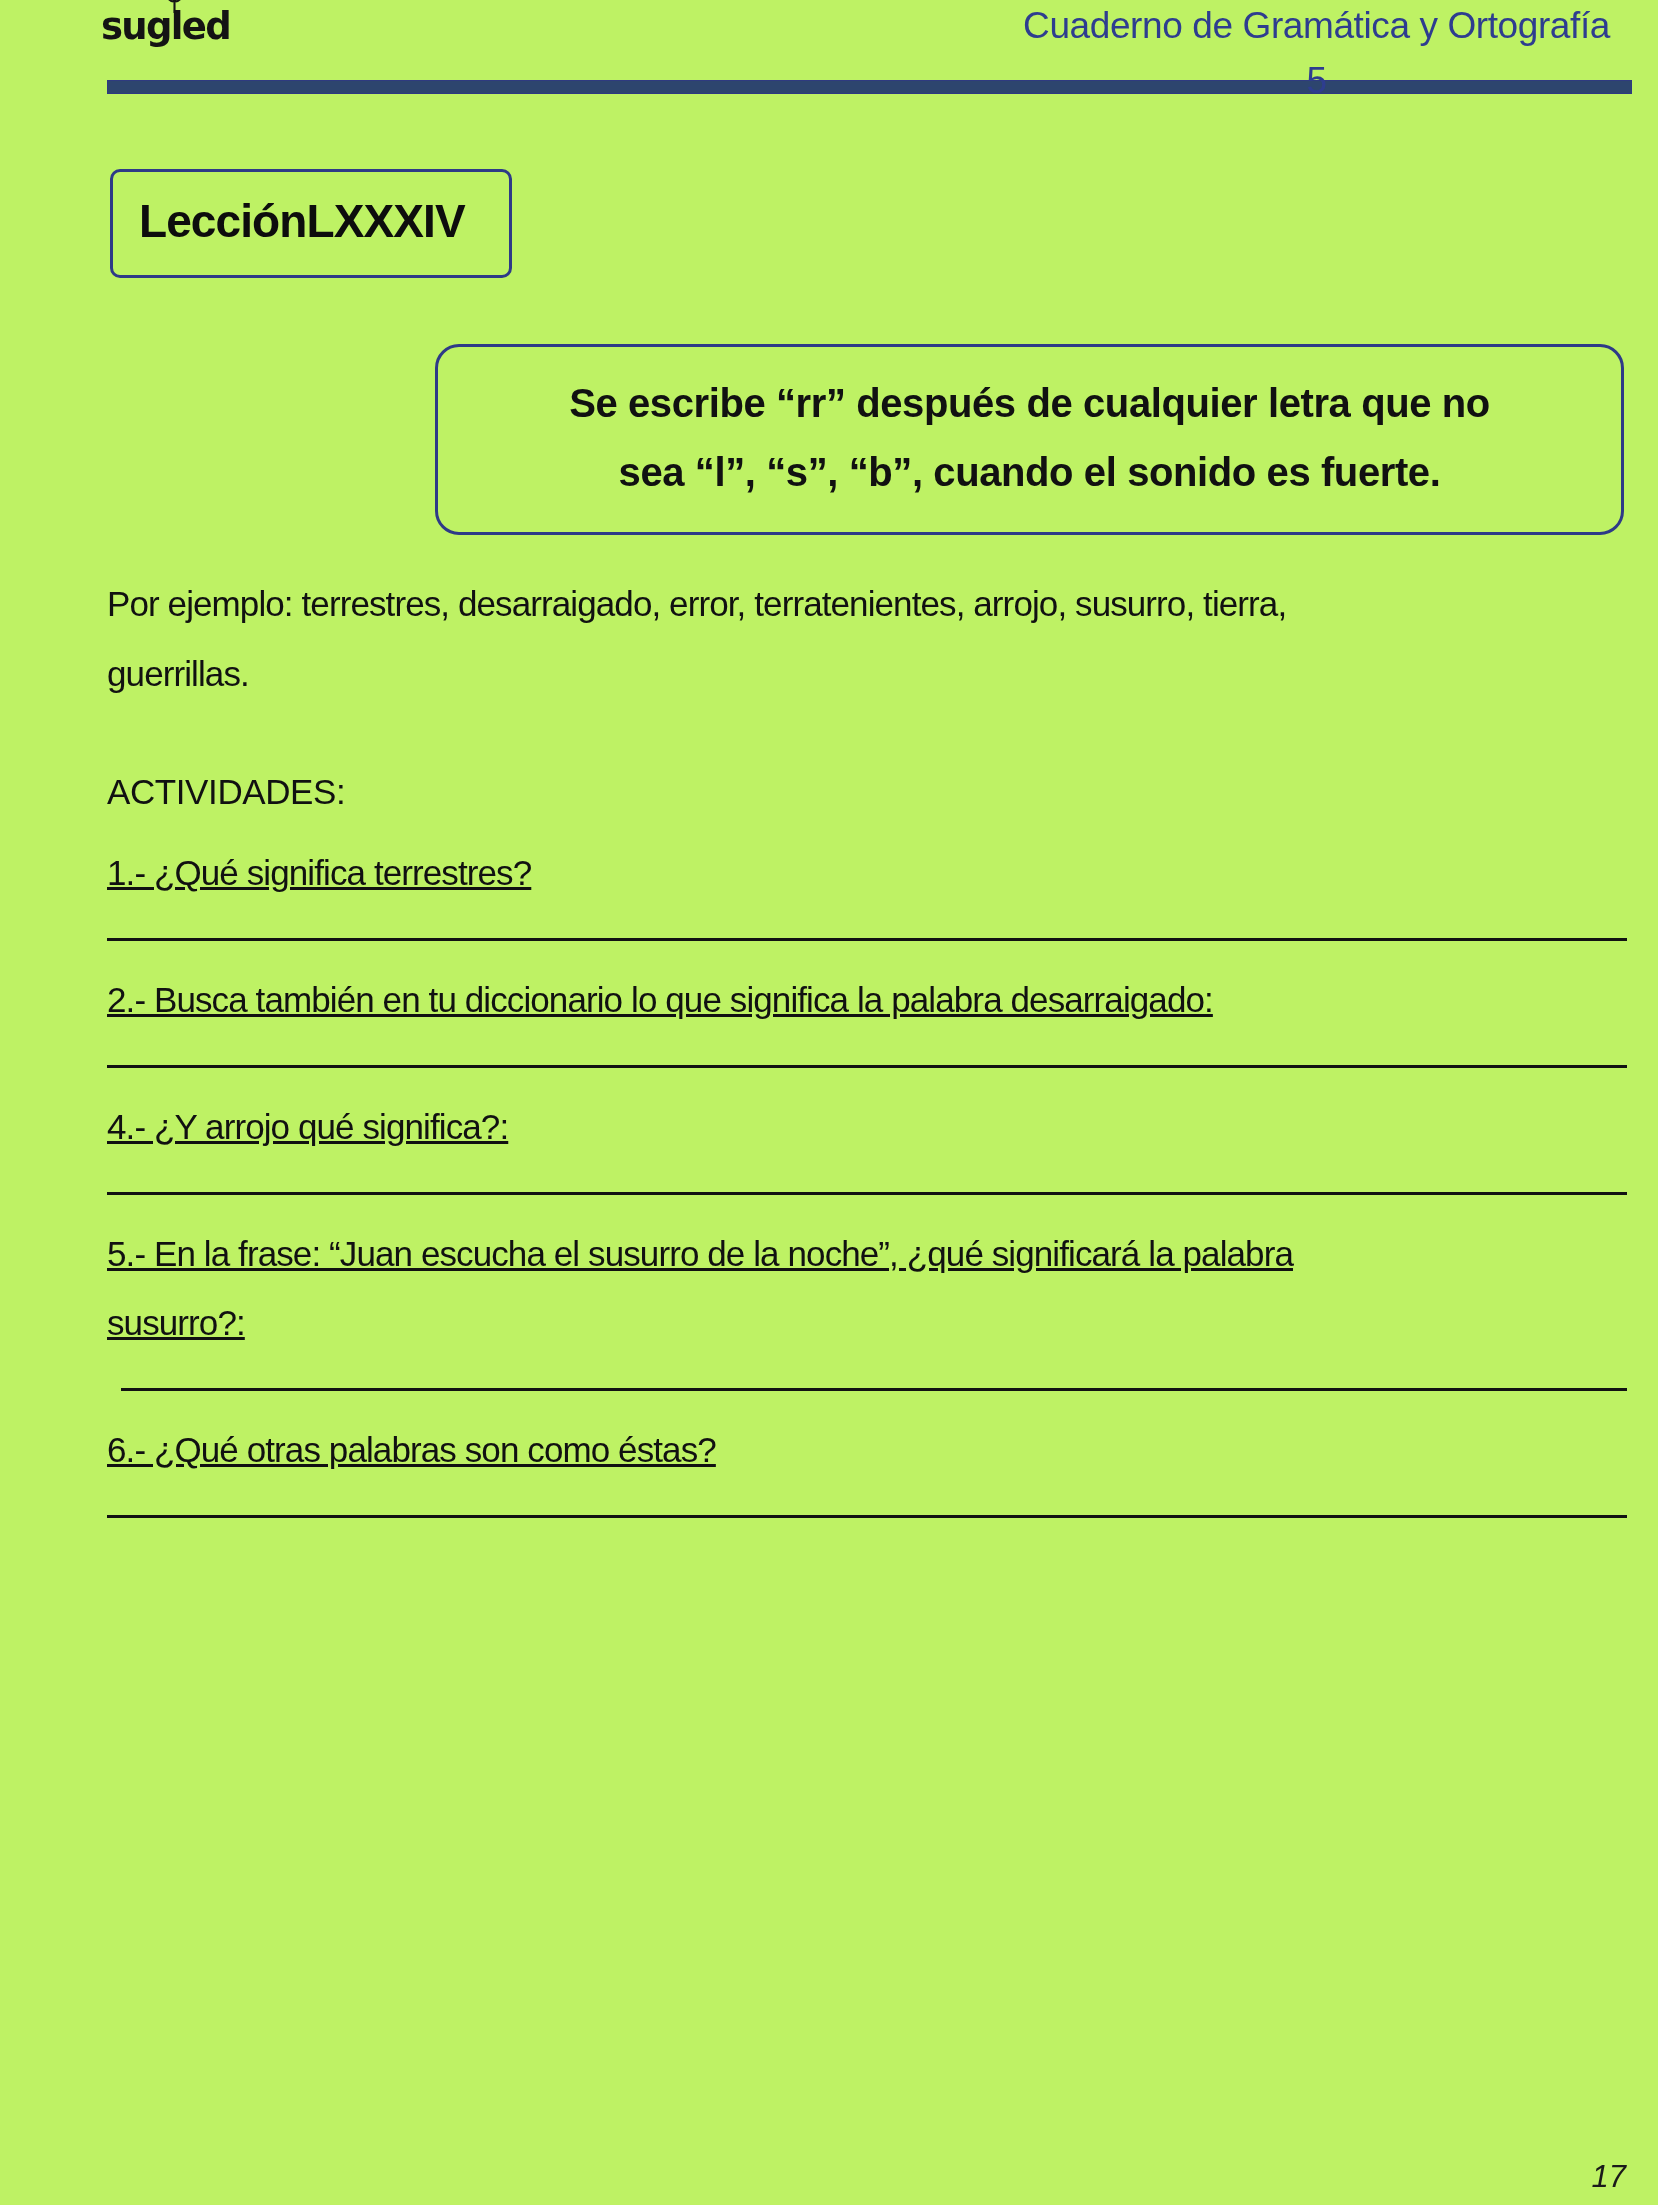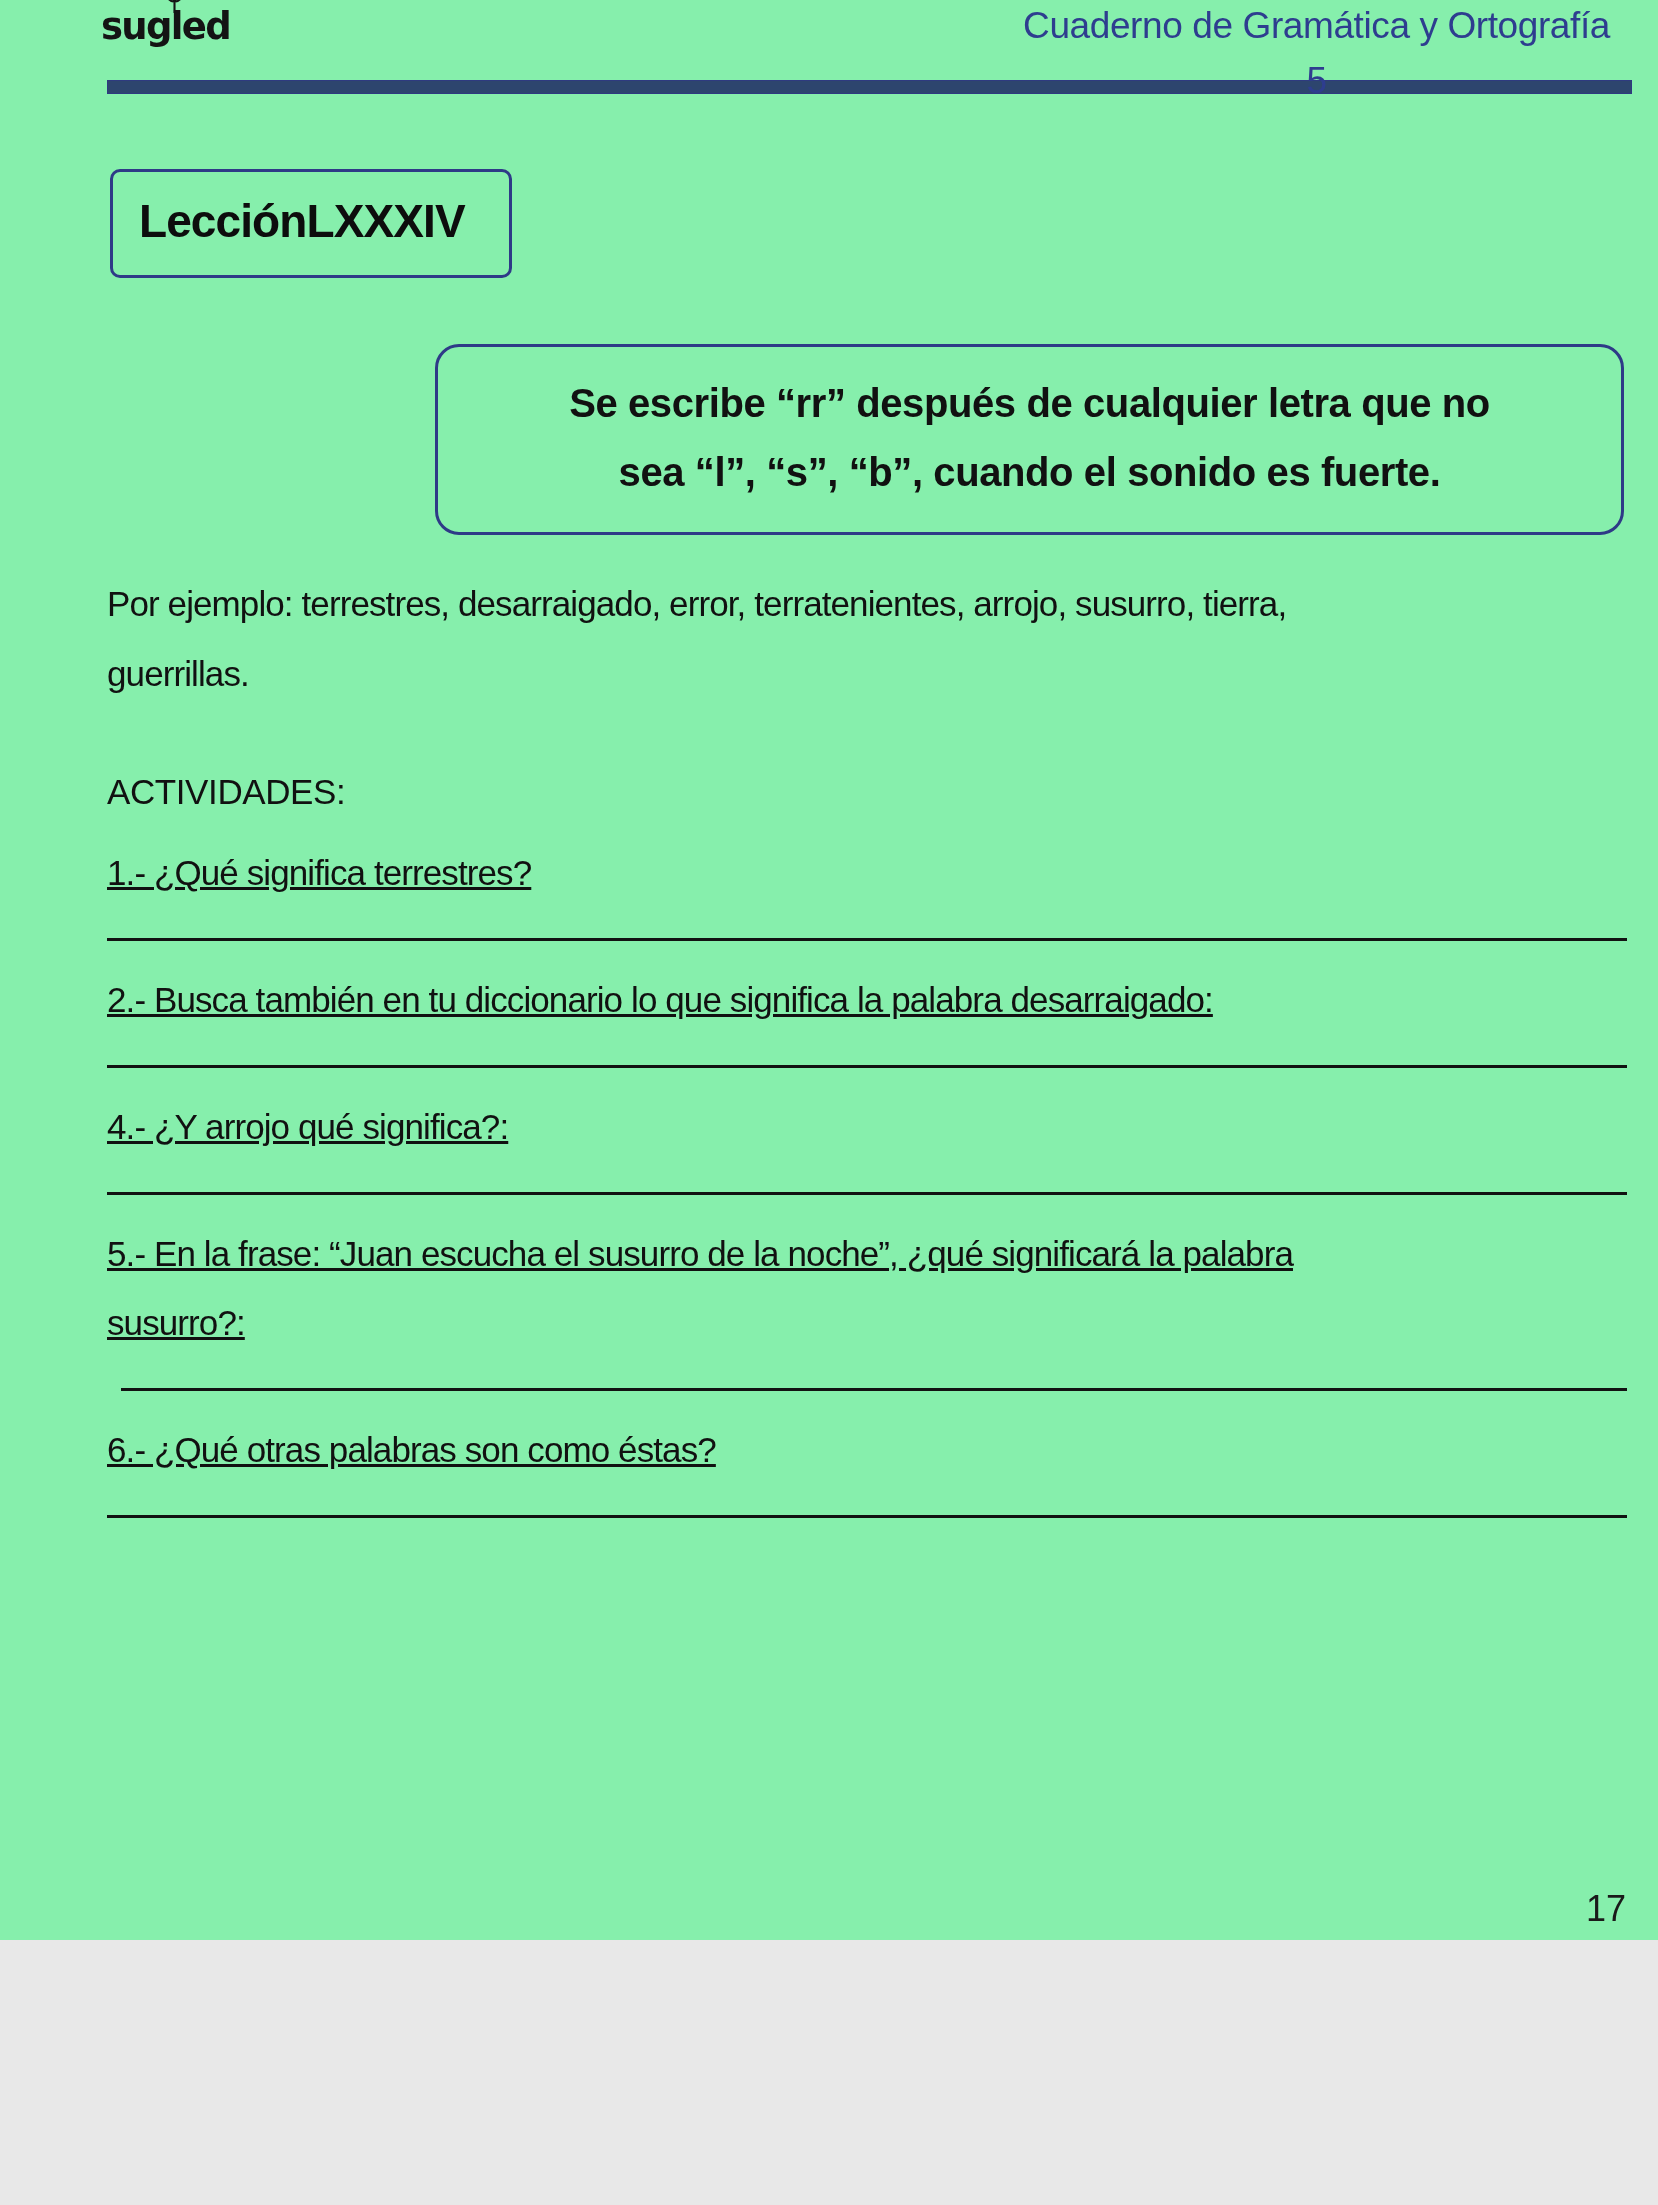--- a/index.html
+++ b/index.html
@@ -1,22 +1,22 @@
 <!DOCTYPE html>
 <html style="font-size:13.6px"><head>
 <meta charset="utf-8">
 <style>
   * { margin: 0; padding: 0; box-sizing: border-box; }
   html, body { background: #e8e8e8; }
   .page {
     position: relative;
     width: 1658px;
-    height: 1940px;
+    height: 2205px;
     margin: 0 auto;
-    background: #86efac;
+    background: #bef264;
     overflow: hidden;
     font-family: "Liberation Sans", sans-serif;
     color: #111111;
   }
 
   
   .logo {
     position: absolute;
     top: 5.1px;
     left: 101px;
@@ -113,22 +113,23 @@
     margin-top: 43px;
     height: 0;
     border-bottom: 3.4px solid #121212;
   }
   .answer-line.indent { margin-left: 13.6px; width: calc(100% - 13.6px); }
 
   .page-number {
     position: absolute;
     bottom: 10.2px;
     right: 32px;
-    font-size: 36px;
+    font-size: 31px;
     color: #1a1a1a;
+    font-style: italic;
   }
 </style>
 </head>
 <body>
 
 <div class="page">
 
   <div class="logo">
     <span>sug</span><span class="logo-l"><svg class="sprout-svg" viewBox="0 0 26 22" xmlns="http://www.w3.org/2000/svg">
           <path d="M13 22 L13 9 M13 9 Q7 9 4 2 Q10 3 12 7 M13 9 Q19 9 22 2 Q16 3 14 7 M13 8 Q11 4 13 0 Q15 4 13 8" stroke="#141414" stroke-width="2.4" fill="none" stroke-linecap="round"></path>

